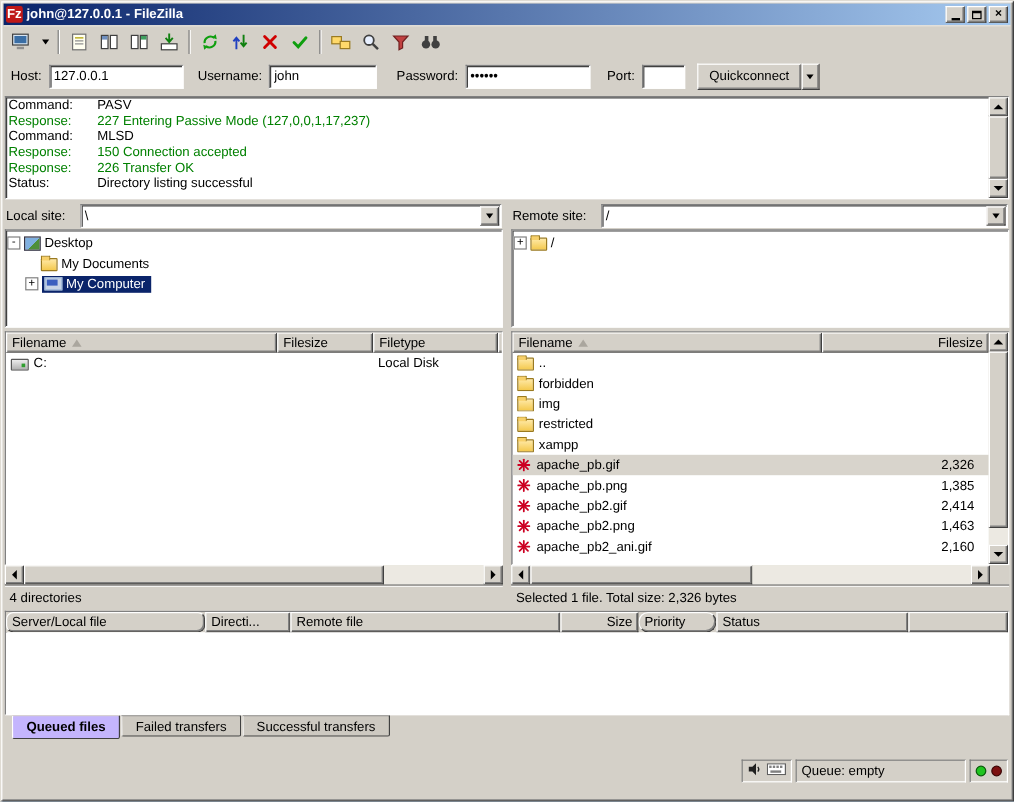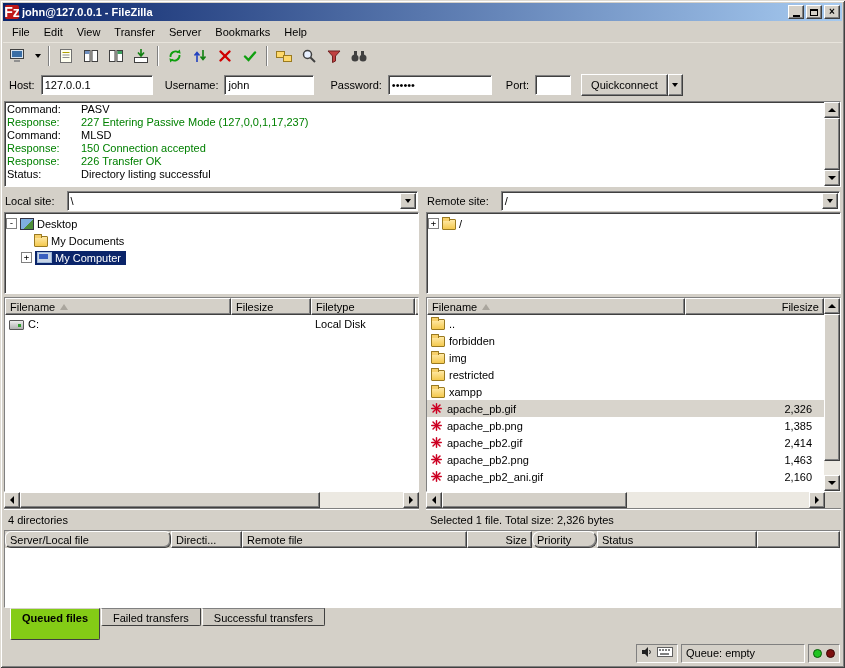--- a/index.html
+++ b/index.html
@@ -13,21 +13,21 @@
                inset 2px 2px 0 #fff, inset -2px -2px 0 #808080;}
 
   
   .out{border:1px solid;border-color:#fff #404040 #404040 #fff;box-shadow:inset -1px -1px 0 #808080;}
   .in{border:1px solid;border-color:#808080 #fff #fff #808080;box-shadow:inset 1px 1px 0 #404040;}
   .in-thin{border:1px solid;border-color:#808080 #fff #fff #808080;}
 
   
   .titlebar{flex:0 0 18px;background:linear-gradient(90deg,#0a246a,#a6caf0);
     display:flex;align-items:center;gap:3px;padding:0 2px;}
-  .app-icon{width:14px;height:14px;background:#bf1818;color:#fff;font-weight:bold;font-size:14px;
+  .app-icon{width:14px;height:14px;background:#bf1818;color:#fff;font-weight:bold;font-size:11px;
     display:flex;align-items:center;justify-content:center;border-radius:2px;flex:0 0 14px;}
   .title-text{color:#fff;font-weight:bold;flex:1;white-space:nowrap;overflow:hidden;}
   .win-buttons{display:flex;gap:2px;}
   .win-btn{width:16px;height:14px;background:#d4d0c8;display:flex;align-items:center;justify-content:center;
     font-size:10px;line-height:1;font-weight:bold;}
   .glyph-min{width:7px;height:2px;background:#000;margin-top:8px;}
   .glyph-max{width:8px;height:7px;border:1px solid #000;border-top-width:2px;}
 
   
   .menubar{flex:0 0 21px;display:flex;align-items:center;padding:0 2px;}
@@ -126,27 +126,27 @@
   .queue{flex:0 0 110px;display:flex;flex-direction:column;padding:0 1px;}
   .queue-list{flex:1;background:#fff;display:flex;flex-direction:column;overflow:hidden;}
   .queue-header{flex:0 0 17px;display:flex;background:#d4d0c8;}
   .qc1{width:166px;flex:0 0 166px;border-radius:6px;} .qc2{width:71px;flex:0 0 71px;} .qc3{width:225px;flex:0 0 225px;}
   .qc4{width:65px;flex:0 0 65px;justify-content:flex-end;} .qc5{width:65px;flex:0 0 65px;border-radius:8px;}
   .qc6{width:160px;flex:0 0 160px;} .qc7{flex:1;min-width:0;}
   .queue-body{flex:1;background:#fff;}
   .tabs{flex:0 0 23px;display:flex;align-items:flex-start;padding-left:6px;}
   .tab{height:18px;line-height:16px;padding:1px 11px;background:#cdc9c1;white-space:nowrap;
     border:1px solid;border-color:#808080 #404040 #404040 #fff;border-radius:0 0 2px 2px;margin-right:1px;}
-  .tab.active{font-weight:bold;background:#84cc16;height:32px;border-top-color:#d4d0c8;}
+  .tab.active{font-weight:bold;background:#c4b5fd;height:20px;border-top-color:#d4d0c8;}
 
   
   .statusbar{flex:1;display:flex;align-items:center;gap:3px;padding:3px 2px 2px;}
   .sb-spacer{flex:1;}
   .sb-panel{height:19px;display:flex;align-items:center;gap:4px;padding:0 4px;background:#d4d0c8;}
-  .sb-queue{width:124px;}
+  .sb-queue{width:142px;}
   .led{width:9px;height:9px;border-radius:50%;}
   .led.green{background:#21c421;border:1px solid #0a5a0a;}
   .led.red{background:#7c1010;border:1px solid #3c0606;}
 </style>
 </head>
 <body>
 
 <div class="window">
 
   <div class="titlebar">
@@ -160,29 +160,20 @@
         </div>
       <div class="win-btn out">
           <div class="glyph-max"></div>
         </div>
       <div class="win-btn out">
           <span>×</span>
         </div>
     </div>
   </div>
 
-  <div class="menubar">
-    <span class="menu-item">File</span>
-    <span class="menu-item">Edit</span>
-    <span class="menu-item">View</span>
-    <span class="menu-item">Transfer</span>
-    <span class="menu-item">Server</span>
-    <span class="menu-item">Bookmarks</span>
-    <span class="menu-item">Help</span>
-  </div>
 
   <div class="toolbar">
     <div class="tb-btn">
       <svg width="18" height="16" viewBox="0 0 18 16">
           <rect x="1.5" y="1.5" width="13" height="9" fill="#d8e4f0" stroke="#404040"></rect>
           <rect x="3" y="3" width="10" height="6" fill="#3a6ea5"></rect>
           <rect x="5" y="12" width="6" height="2" fill="#909090"></rect>
         </svg>
     </div>
     <div class="tb-dd">

